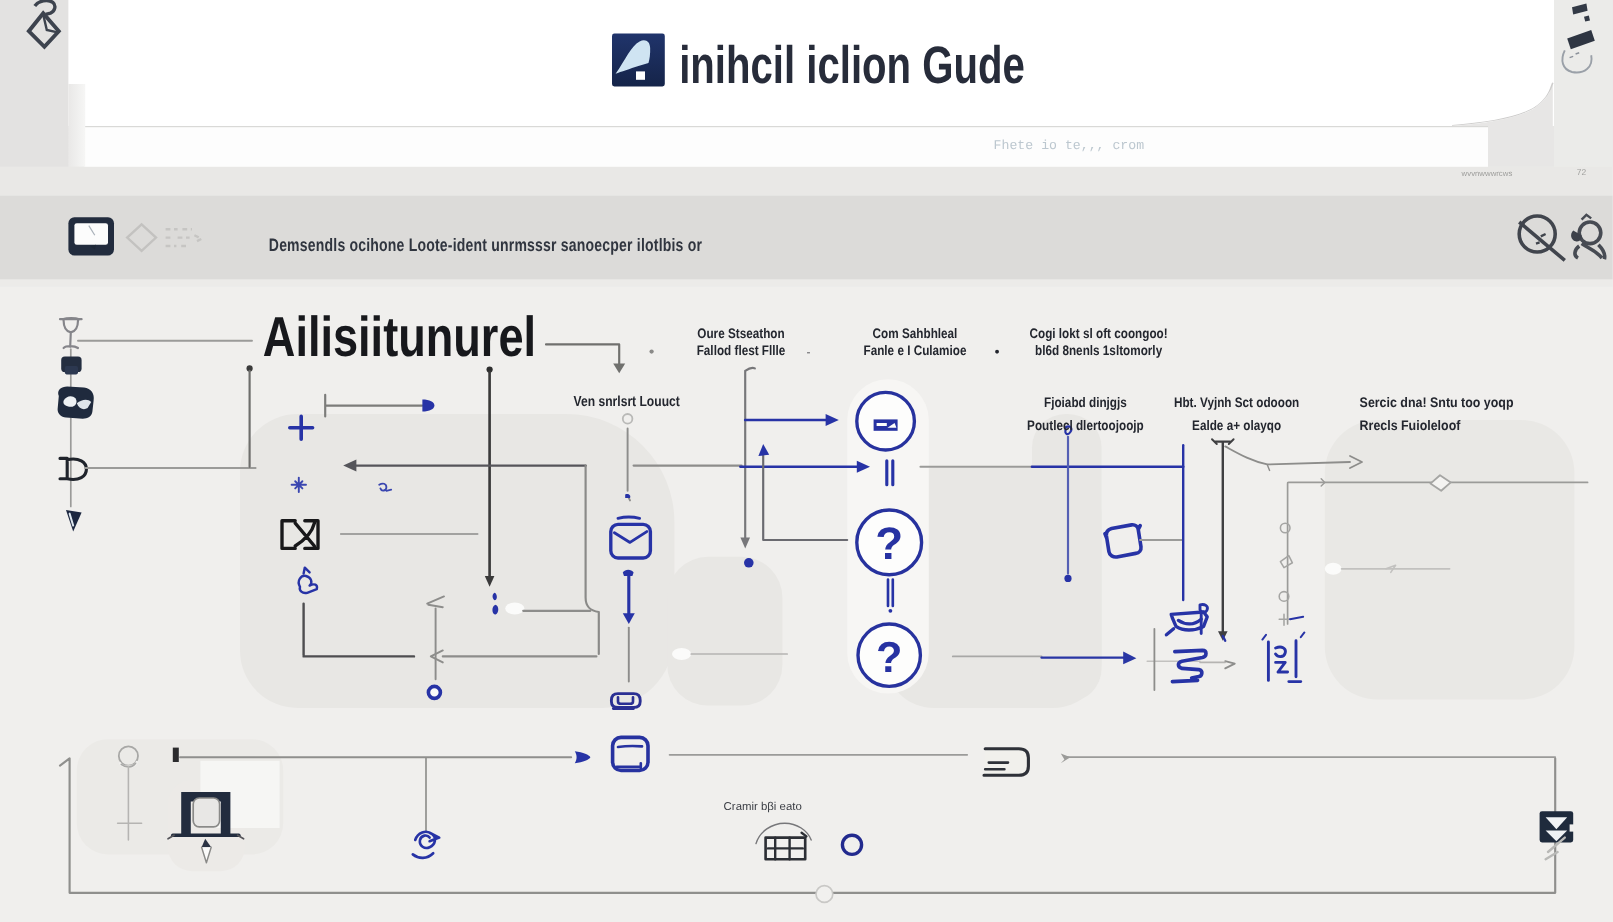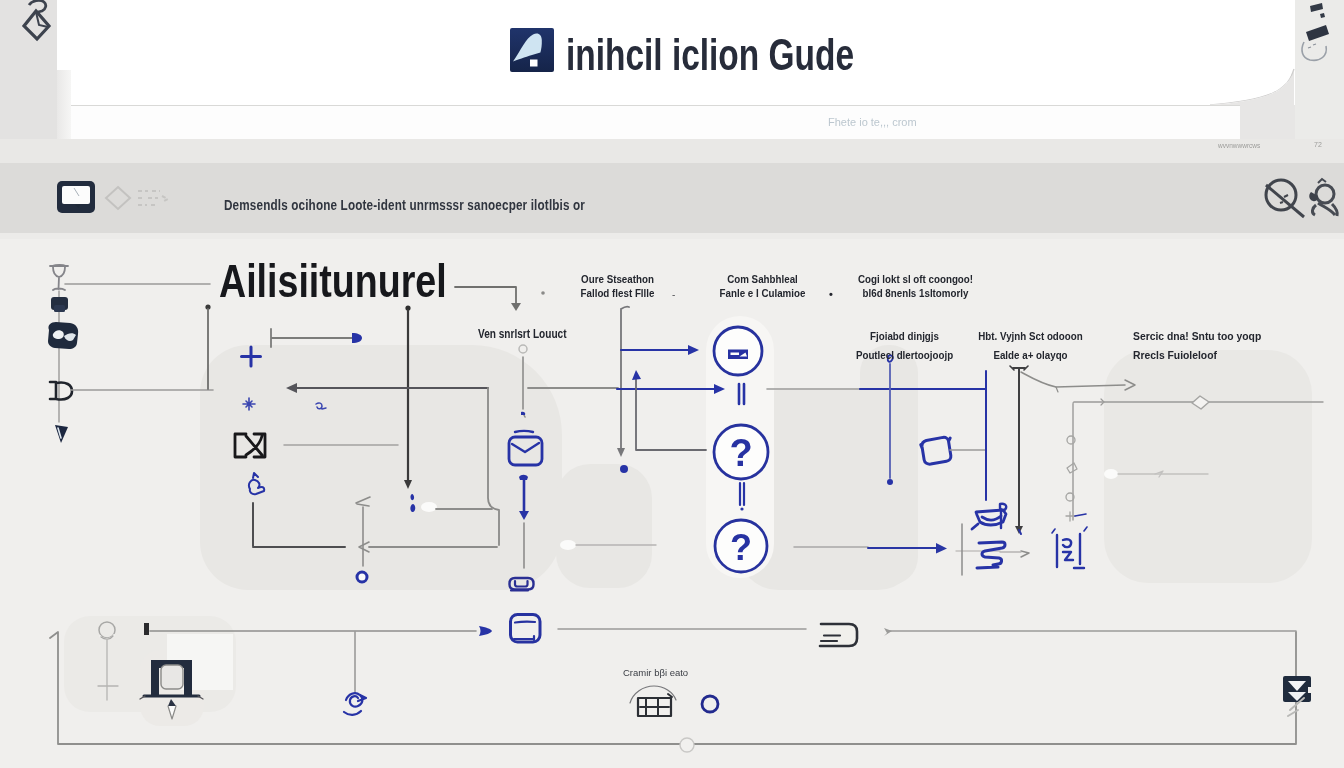--- a/index.html
+++ b/index.html
@@ -40,21 +40,21 @@
 </svg>
 
 <svg class="abs" style="left:1298px;top:0px;" width="46px" height="110" viewBox="0 0 46 110">
   <path d="M12,6 L24,3 L25,9 L13,12 Z" fill="#333a46"></path>
   <path d="M22,14 L26,13 L27,17 L23,18 Z" fill="#333a46"></path>
   <path d="M8,32 L28,25 L31,34 L11,41 Z" fill="#2e3542"></path>
   <path d="M6,42 C2,50 4,58 12,60 C22,62 30,56 28,46" fill="none" stroke="#9aa0a8" stroke-width="1.6"></path>
   <path d="M10,48 l3,-1 M15,45 l3,-1" stroke="#8b919a" stroke-width="1.2"></path>
 </svg>
 
-<div class="abs" style="left:828px;top:116px;font-size:11px;color:#bcc7cf;">Fhete io te,,, crom</div>
+<div class="abs" style="left:828px;top:116px;font-size:11px;color:#bcc7cf;font-family:Liberation Mono, monospace;">Fhete io te,,, crom</div>
 <div class="abs" style="left:1218px;top:142px;font-size:6.5px;color:#9c9c9a;z-index:5;">wvvnwwwrcws</div>
 <div class="abs" style="left:1314px;top:141px;font-size:7px;color:#9c9c9a;z-index:5;">72</div>
 
 <div class="abs" style="left:0;top:139px;width:1344px;height:24px;background:#e9e8e6;"></div>
 
 <div class="abs" style="left:0;top:163px;width:1344px;height:70px;background:#dcdbd9;"></div>
 <div class="abs" style="left:0;top:233px;width:1344px;height:6px;background:#ecebe9;"></div>
 
 <div class="abs" style="left:57px;top:181px;width:38px;height:32px;background:#222c3e;border-radius:5px;"></div>
 <div class="abs" style="left:62px;top:186px;width:28px;height:18px;background:#fcfcfc;border-radius:2px;"></div>
@@ -297,13 +297,13 @@
 
 <div class="abs" style="left:545px;top:272px;width:145px;text-align:center;font-size:11.5px;font-weight:bold;color:#23262e;line-height:14px;transform:scaleX(0.85);">Oure Stseathon<br>Fallod flest Fllle</div>
 <div class="abs" style="left:672px;top:289px;font-size:10px;color:#55565a;">-</div>
 <div class="abs" style="left:478px;top:327px;font-size:12px;font-weight:bold;color:#23262e;transform:scaleX(0.84);transform-origin:left center;">Ven snrlsrt Louuct</div>
 <div class="abs" style="left:690px;top:272px;width:145px;text-align:center;font-size:11.5px;font-weight:bold;color:#23262e;line-height:14px;transform:scaleX(0.85);">Com Sahbhleal<br>Fanle e I Culamioe</div>
 <div class="abs" style="left:829px;top:288px;font-size:11px;font-weight:bold;color:#23262e;">•</div>
 <div class="abs" style="left:843px;top:272px;width:145px;text-align:center;font-size:11.5px;font-weight:bold;color:#23262e;line-height:14px;transform:scaleX(0.85);">Cogi lokt sl oft coongoo!<br>bl6d 8nenls 1sltomorly</div>
 <div class="abs" style="left:832px;top:327px;width:145px;text-align:center;font-size:11.5px;font-weight:bold;color:#23262e;line-height:19px;transform:scaleX(0.85);">Fjoiabd dinjgjs<br>Poutlecl dlertoojoojp</div>
 <div class="abs" style="left:958px;top:327px;width:145px;text-align:center;font-size:11.5px;font-weight:bold;color:#23262e;line-height:19px;transform:scaleX(0.85);">Hbt. Vyjnh Sct odooon<br>Ealde a+ olayqo</div>
 <div class="abs" style="left:1133px;top:327px;width:150px;text-align:left;font-size:11.5px;font-weight:bold;color:#23262e;line-height:19px;transform:scaleX(0.9);transform-origin:left center;">Sercic dna! Sntu too yoqp<br>Rrecls Fuioleloof</div>
-<div class="abs" style="left:623px;top:667px;font-size:9.5px;color:#3a3d44;">Cramir bβi eato</div>
+<div class="abs" style="left:603px;top:667px;font-size:9.5px;color:#3a3d44;">Cramir bβi eato</div>
 
 </body></html>

